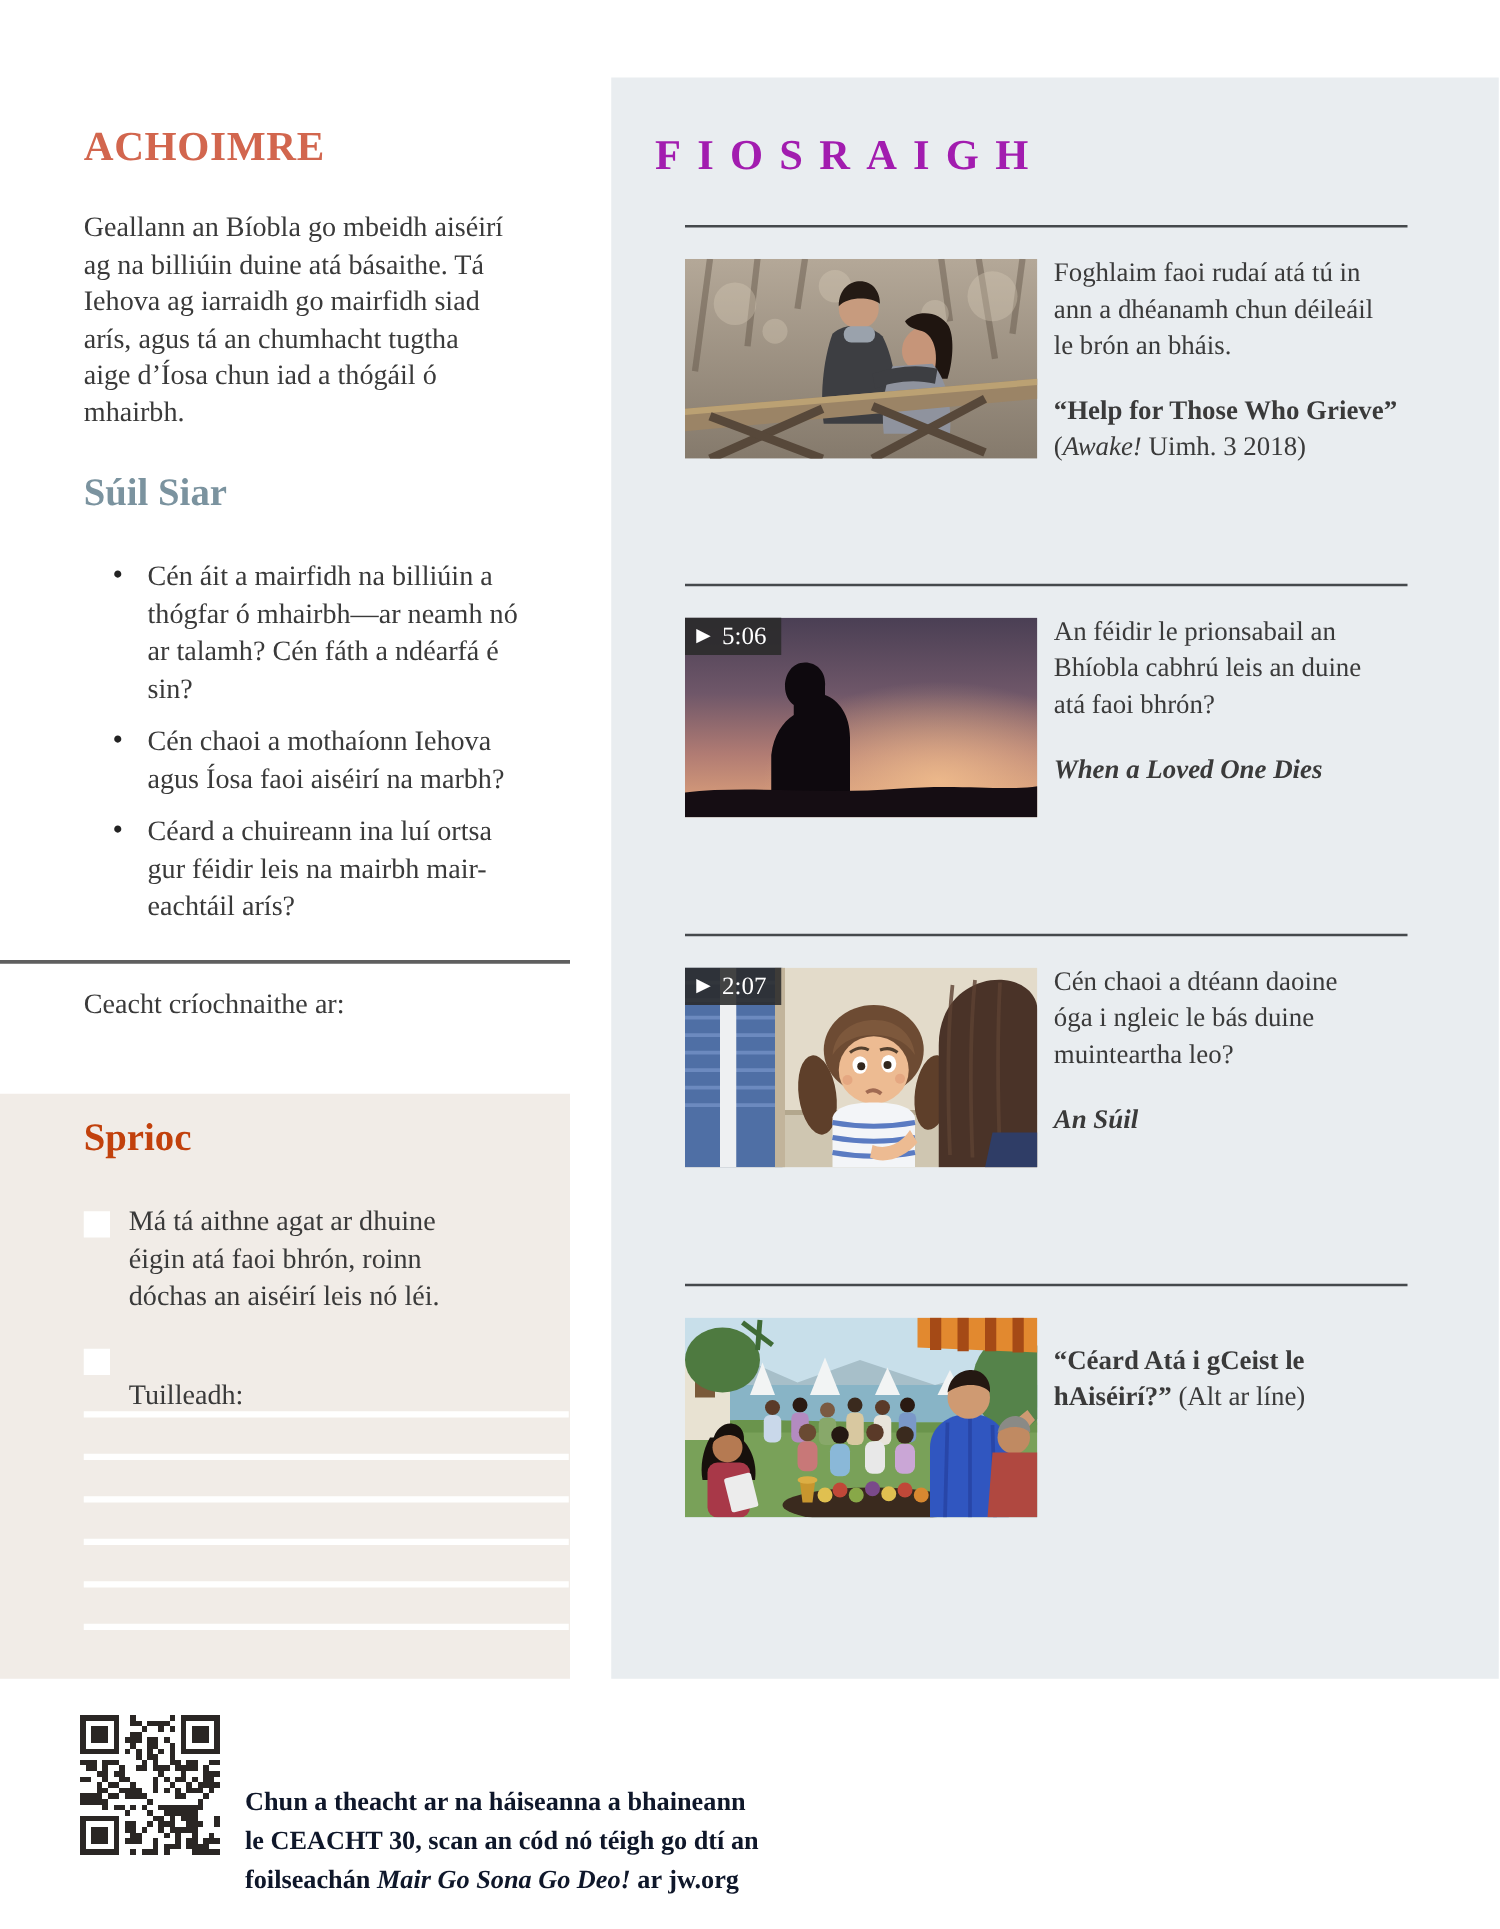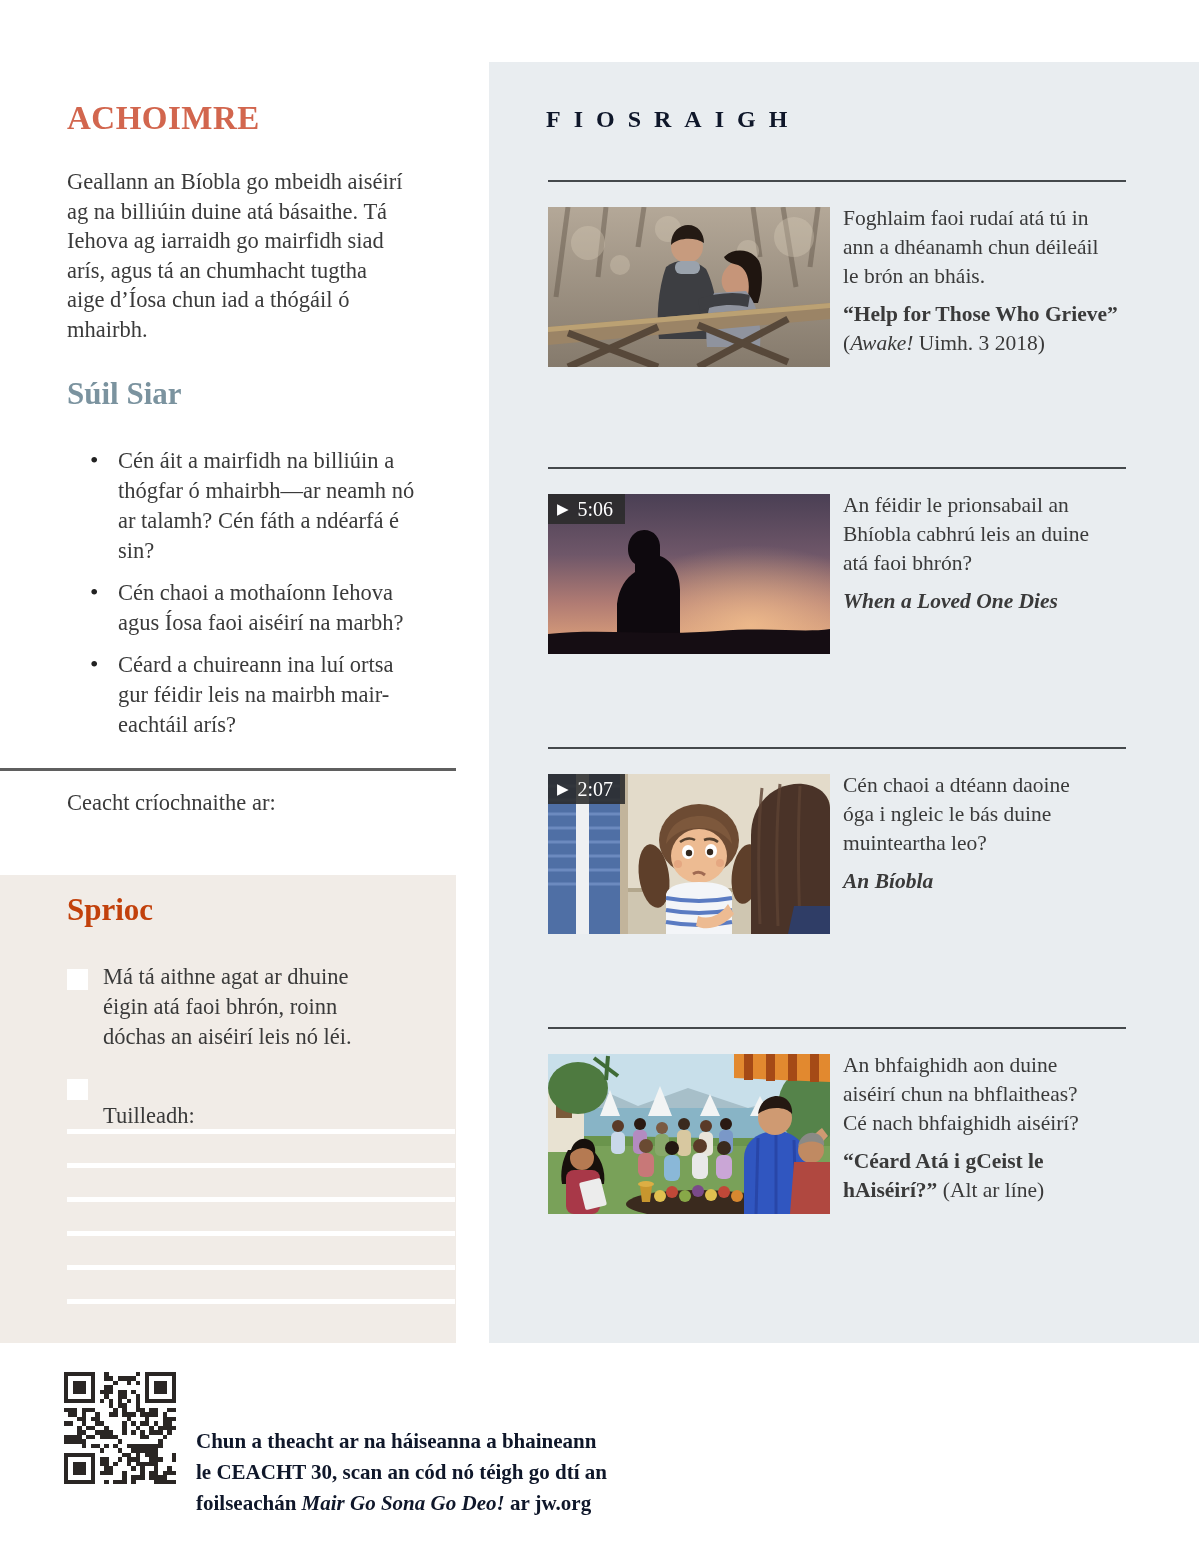--- a/index.html
+++ b/index.html
@@ -23,26 +23,26 @@
   .goal-title{left:67px;top:892px;font-size:31px;font-weight:bold;color:#c2410c;}
   .checkbox{width:21px;height:21px;background:#ffffff;}
   .cb1{left:67px;top:969px;}
   .cb2{left:67px;top:1079px;}
   .goal-text-1{left:103px;top:962px;width:344px;font-size:22.5px;line-height:30px;}
   .goal-text-2{left:103px;top:1072px;width:344px;font-size:22.5px;line-height:30px;margin-top:29px;}
   .write-line{left:67px;width:388px;height:5px;background:#ffffff;}
 
   
   .panel{left:489px;top:62px;width:711px;height:1281px;background:#e9edf0;}
-  .explore-title{left:546px;top:106px;font-size:24px;font-weight:bold;color:#0f172a;letter-spacing:13px;}
+  .explore-title{left:524px;top:106px;font-size:34px;font-weight:bold;color:#a21caf;letter-spacing:13px;}
   .item-rule{left:548px;width:578px;height:2px;background:#45494c;}
   .thumb{left:548px;width:282px;height:160px;overflow:hidden;}
   .thumb svg{display:block;}
   .item-text{left:843px;width:296px;font-size:21.5px;line-height:29px;}
-  .item-title{margin-top:9px;font-weight:bold;}
+  .item-title{margin-top:23px;font-weight:bold;}
   .italic{font-style:italic;}
   .badge{position:absolute;left:0;top:0;height:30px;background:rgba(42,42,42,.88);color:#ffffff;
          display:flex;align-items:center;gap:9px;padding:0 12px 0 9px;font-size:20px;}
   .badge .tri{font-size:15px;line-height:1;}
 
   
   .qr{left:64px;top:1372px;width:112px;height:112px;}
   .footer-text{left:196px;top:1426px;width:490px;font-size:21px;line-height:31px;font-weight:bold;color:#0f172a;}
 </style>
 </head>
@@ -232,21 +232,21 @@
     </svg>
     <div class="badge">
         <span class="tri">▶</span>
         <span>2:07</span>
       </div>
   </div>
   <div class="abs item-text" style="top:771px">
     <div class="preline">Cén chaoi a dtéann daoine
 óga i ngleic le bás duine
 muinteartha leo?</div>
-    <div class="item-title italic">An Bíobla</div>
+    <div class="item-title italic">An Súil</div>
   </div>
 
   <div class="abs thumb" style="top:1054px">
     <svg width="282" height="160" viewBox="0 0 282 160">
       <rect width="282" height="160" fill="#c8dfea"></rect>
       <path d="M0,50 L40,30 L90,52 L140,34 L200,54 L250,40 L282,50 L282,72 L0,72 Z" fill="#a7bfc9"></path>
       <rect y="54" width="282" height="32" fill="#88b4c6"></rect>
       <g fill="#f2f4f4">
         <polygon points="62,36 72,62 52,62"></polygon>
           <polygon points="112,32 124,62 100,62"></polygon>
@@ -317,23 +317,20 @@
       <path d="M250,92 C252,82 260,78 266,79 C273,80 277,86 276,92 C270,86 258,86 250,92 Z" fill="#8a8a86"></path>
       <path d="M246,108 L282,108 L282,160 L242,160 Z" fill="#b04840"></path>
       <path d="M20,96 C14,106 12,120 14,130 L56,130 C58,116 52,102 44,96 Z" fill="#17100c"></path>
       <circle cx="34" cy="104" r="12" fill="#b57a52"></circle>
       <path d="M22,100 C24,88 32,84 38,85 C46,86 48,94 47,100 C40,92 30,92 22,100 Z" fill="#17100c"></path>
       <rect x="18" y="116" width="34" height="44" rx="8" fill="#a83848"></rect>
       <rect x="34" y="126" width="22" height="28" rx="2" fill="#ececec" transform="rotate(-14 45 140)"></rect>
     </svg>
   </div>
   <div class="abs item-text" style="top:1051px">
-    <div class="preline">An bhfaighidh aon duine
-aiséirí chun na bhflaitheas?
-Cé nach bhfaighidh aiséirí?</div>
     <div class="item-title"><span class="preline" style="font-weight:bold">“Céard Atá i gCeist le
 hAiséirí?”</span><span style="font-weight:normal"> (Alt ar líne)</span></div>
   </div>
 
   <div class="abs qr">
     <svg id="qr-svg" width="112" height="112" viewBox="0 0 25 25" shape-rendering="crispEdges">
         <rect x="9" y="0" width="1" height="1" fill="#2a2624"></rect>
         <rect x="16" y="0" width="1" height="1" fill="#2a2624"></rect>
         <rect x="9" y="1" width="1" height="1" fill="#2a2624"></rect>
         <rect x="10" y="1" width="1" height="1" fill="#2a2624"></rect>

